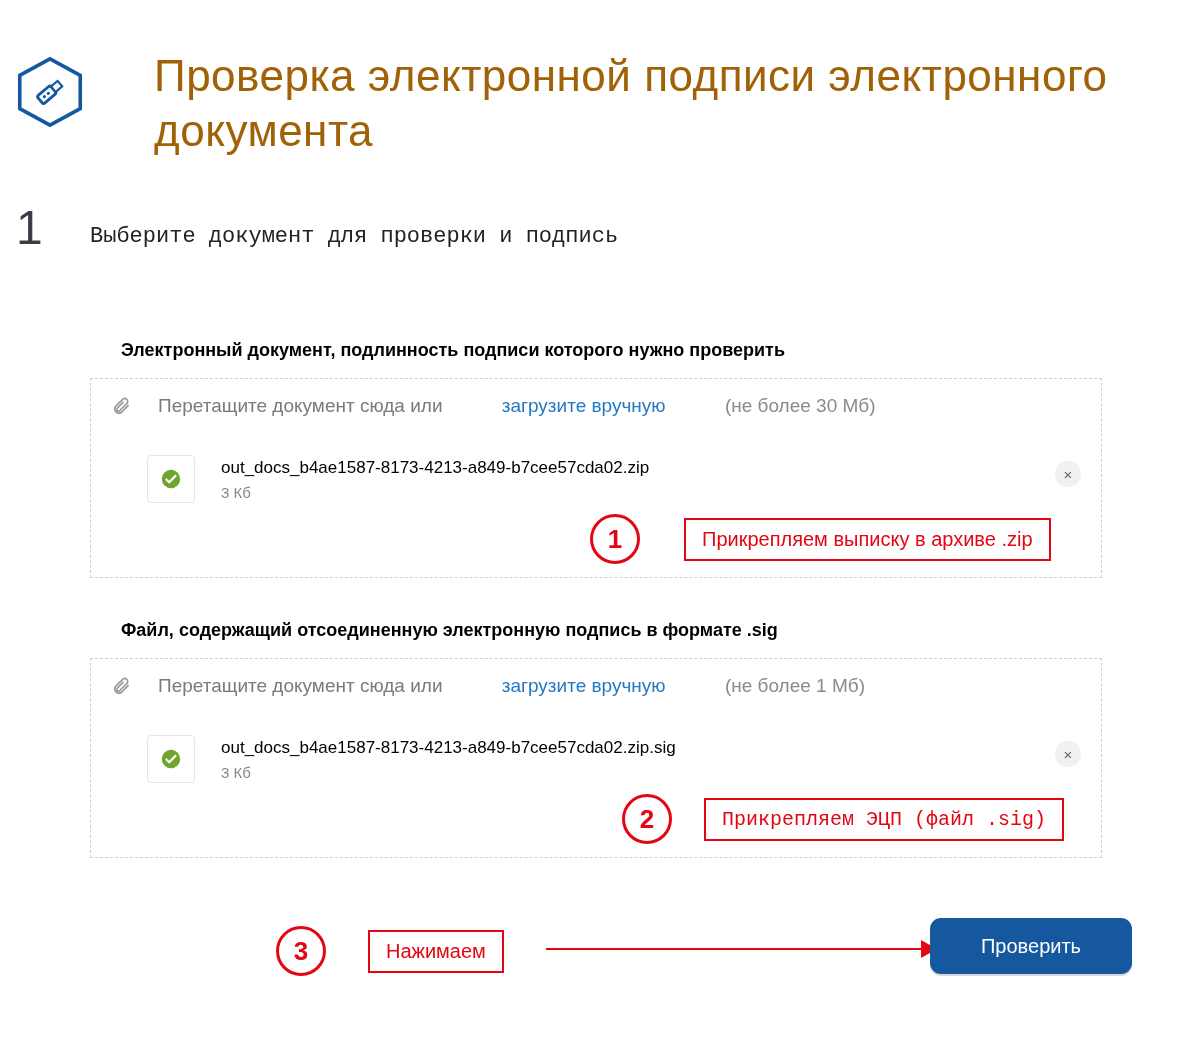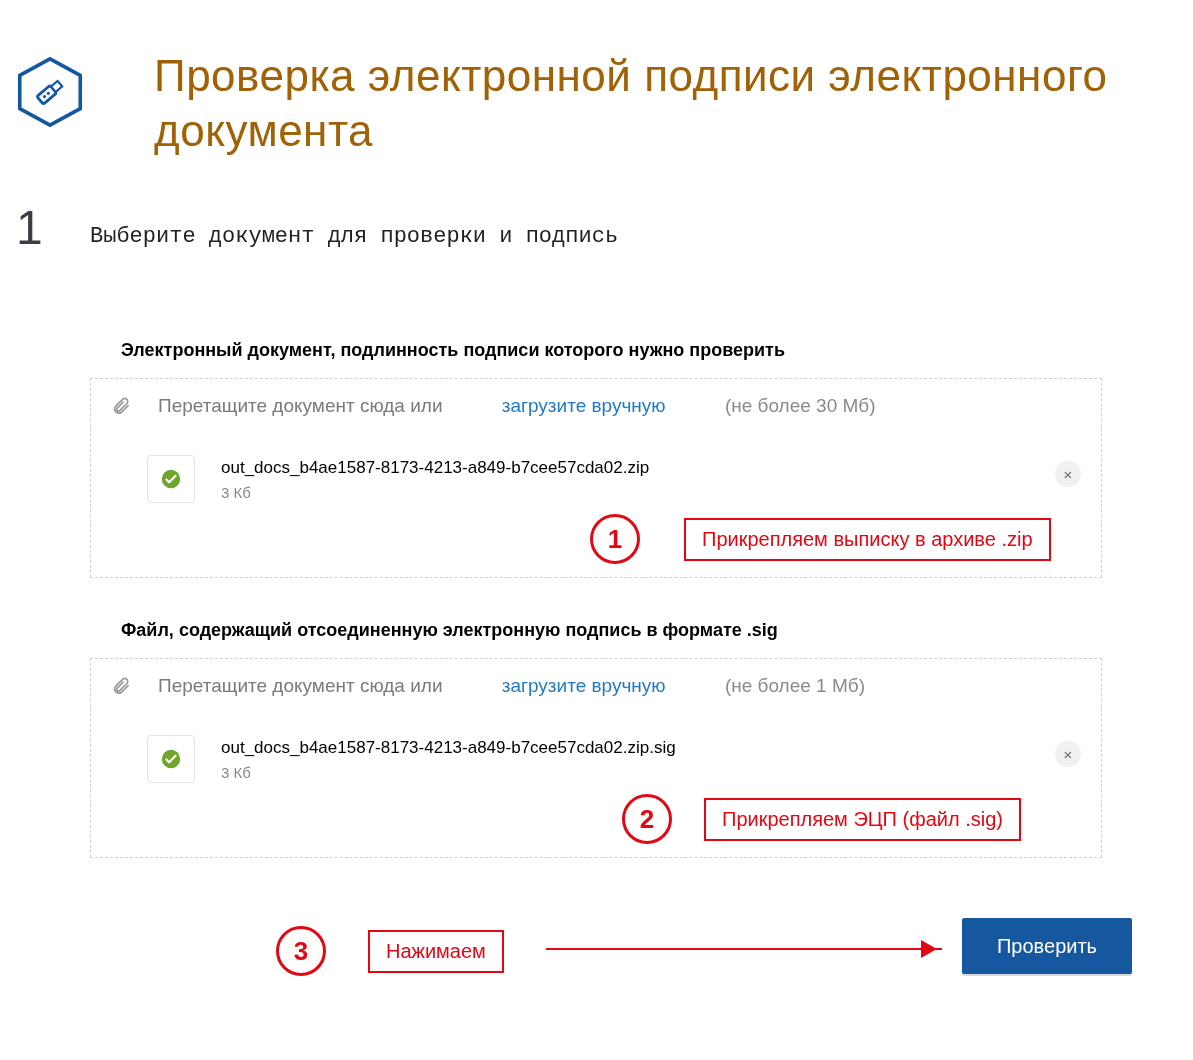--- a/index.html
+++ b/index.html
@@ -131,21 +131,21 @@
     border: 2px solid #e30613;
     color: #e30613;
     font-size: 20px;
     padding: 8px 16px;
     background: #fff;
     margin-left: 12px;
   }
   .c1 { left: 590px; top: 514px; }
   .b1 { left: 672px; top: 518px; }
   .c2 { left: 622px; top: 794px; }
-  .b2 { left: 692px; top: 798px; }
+  .b2 { left: 692px; top: 798px; font-family: Liberation Mono, monospace; }
   .c3 { left: 276px; top: 926px; }
   .b3 { left: 356px; top: 930px; }
 
   
   .arrow {
     position: absolute;
     left: 546px; top: 948px;
     width: 396px; height: 2px;
     background: #e30613;
   }
@@ -154,26 +154,26 @@
     position: absolute;
     right: -4px; top: -8px;
     border: 9px solid transparent;
     border-left: 16px solid #e30613;
   }
 
   
   .verify-btn {
     position: absolute;
     right: 61px; top: 918px;
-    width: 170px; height: 56px;
+    width: 202px; height: 56px;
     background: #1558a0;
     color: #fff;
     font-size: 20px;
     display:flex; align-items:center; justify-content:center;
-    border-radius: 2px;
+    border-radius: 11px;
     cursor: pointer;
     box-shadow: 0 2px 0 rgba(0,0,0,0.15);
   }
 </style>
 </head>
 <body>
 
 <div class="page">
 
   <div class="header">

